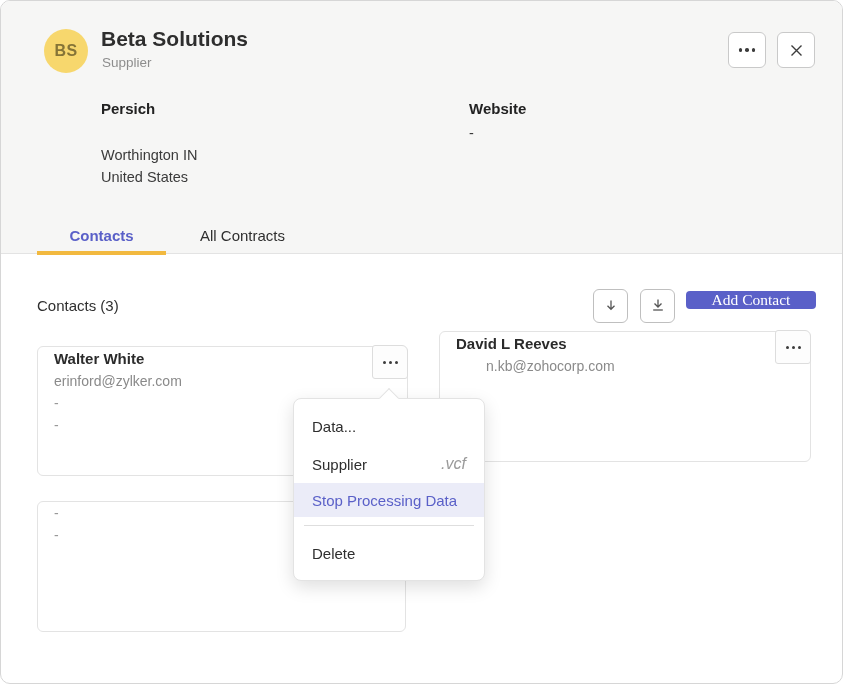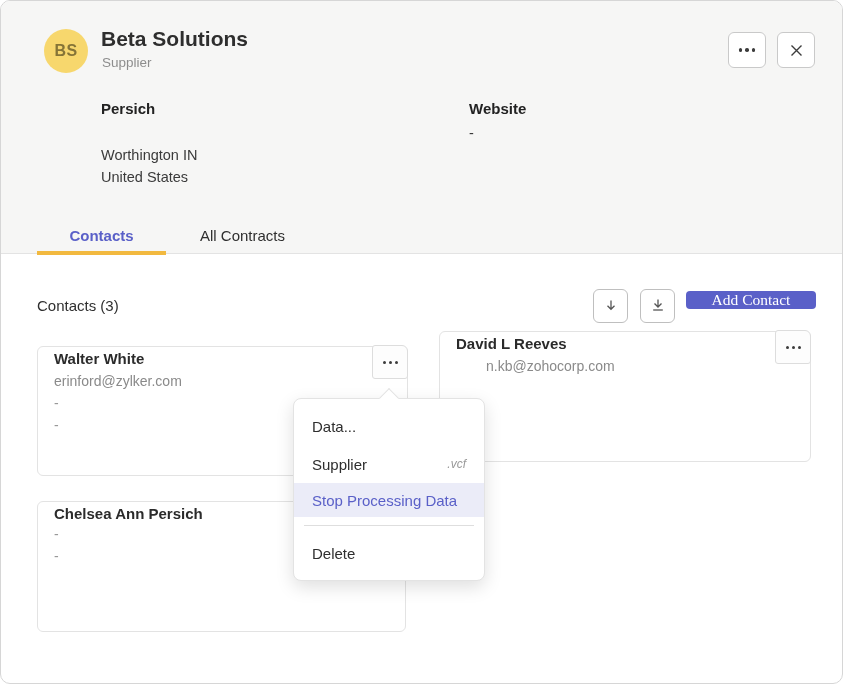--- a/index.html
+++ b/index.html
@@ -87,21 +87,21 @@
   }
   .menu-caret{
     position:absolute; top:-8px; left:88px; width:14px; height:14px;
     background:#ffffff; transform:rotate(45deg);
     border-left:1px solid #e3e3e3; border-top:1px solid #e3e3e3;
   }
   .menu-item{
     height:38px; display:flex; align-items:center; padding:0 18px;
     font-size:15px; color:#2e2e2e; cursor:pointer;
   }
-  .menu-item .hint{ margin-left:auto; font-size:12px; font-style:italic; color:#9a9a9a; }
+  .menu-item .hint{ margin-left:auto; font-size:16px; font-style:italic; color:#9a9a9a; }
   .menu-item.highlighted{ height:34px; background:#ebecf8; color:#5a60c8; }
   .menu-divider{ height:1px; background:#dedede; margin:8px 10px; }
   svg{ display:block; }
 </style>
 </head>
 <body>
 
 <div class="panel">
 
   <div class="header">
@@ -190,21 +190,20 @@
   </div>
 
   <div class="card card-chelsea">
     <button class="card-more">
       <span class="dots">
           <i></i>
           <i></i>
           <i></i>
         </span>
     </button>
-    <div class="cname">Chelsea Ann Persich</div>
     <div class="cline">-</div>
     <div class="cline">-</div>
   </div>
 
   <div class="menu">
     <div class="menu-caret"></div>
     <div class="menu-item">Data...</div>
     <div class="menu-item">
       <span>Supplier</span>
       <span class="hint">.vcf</span>

